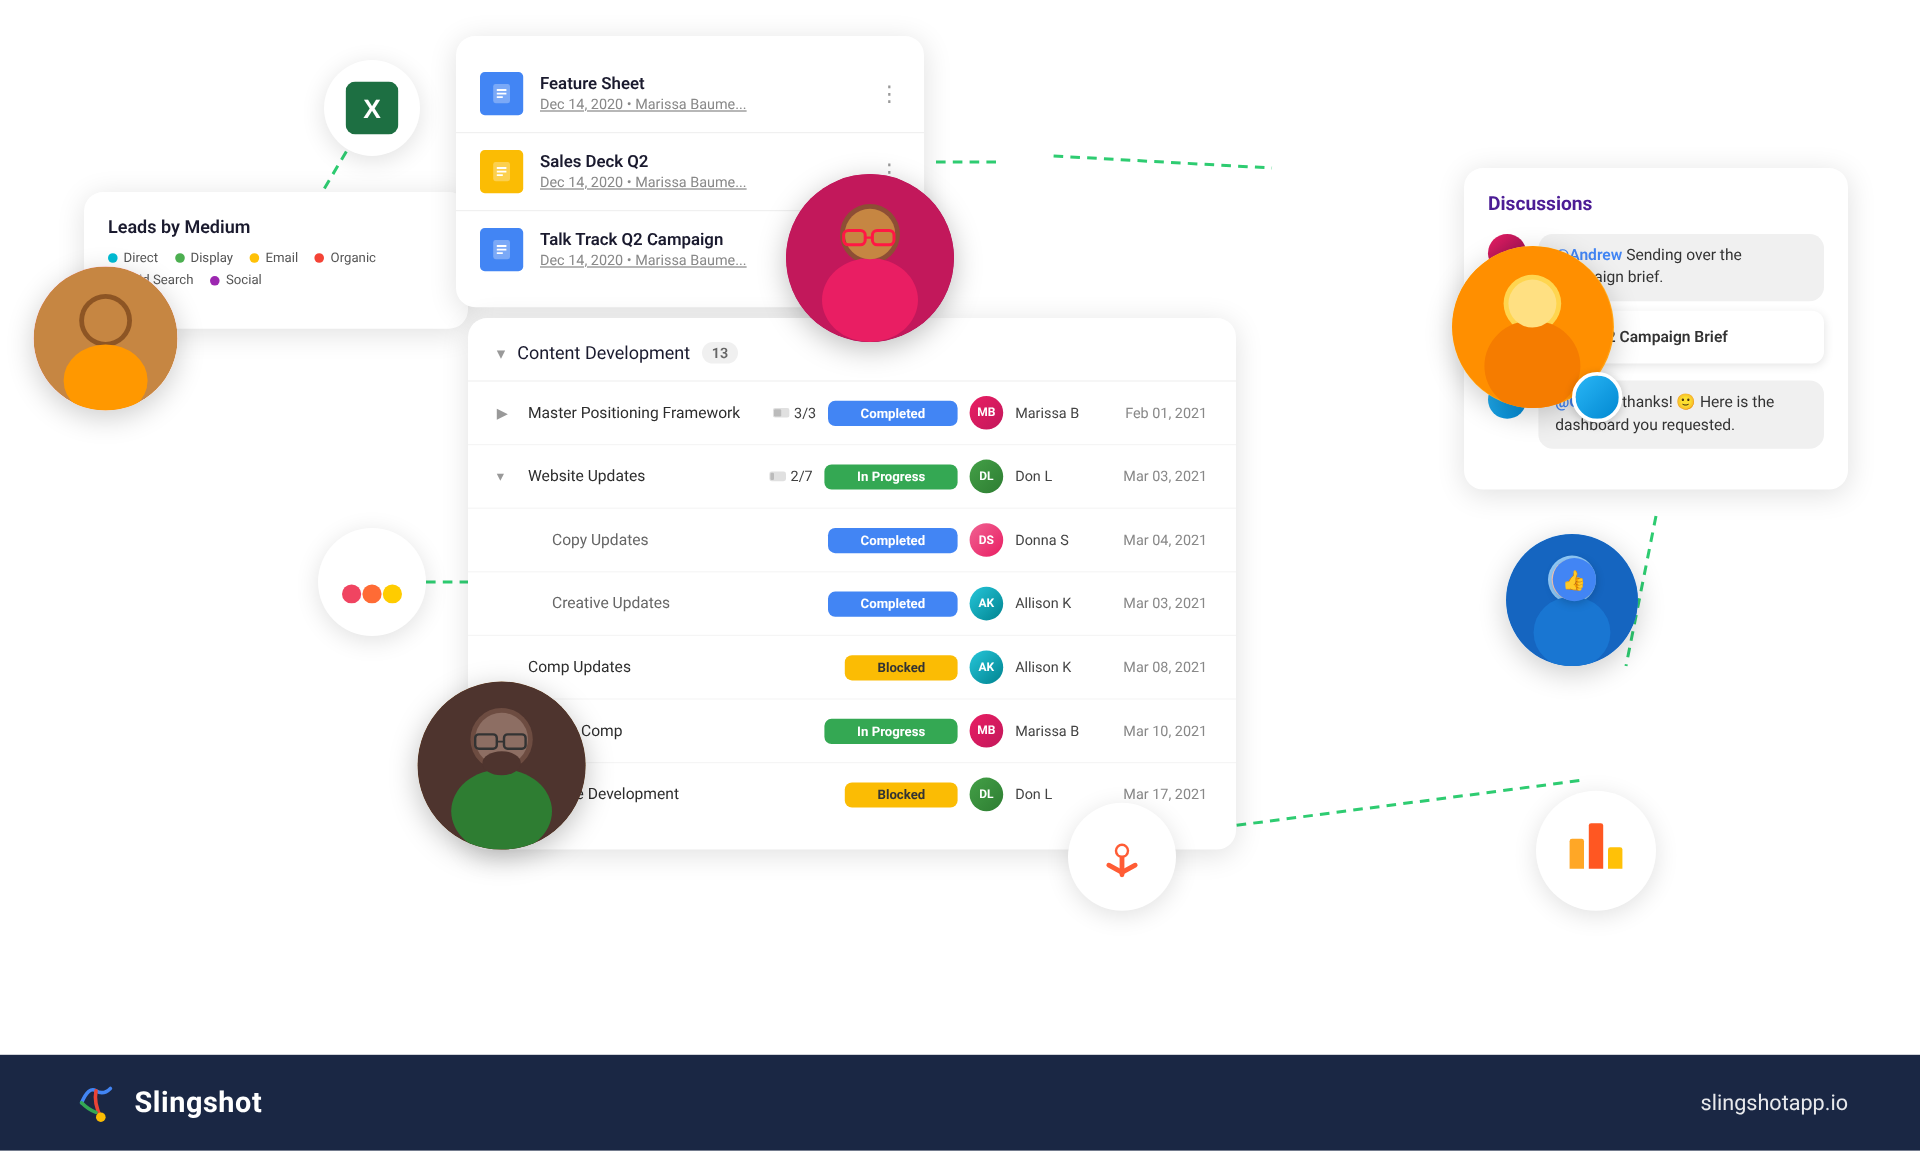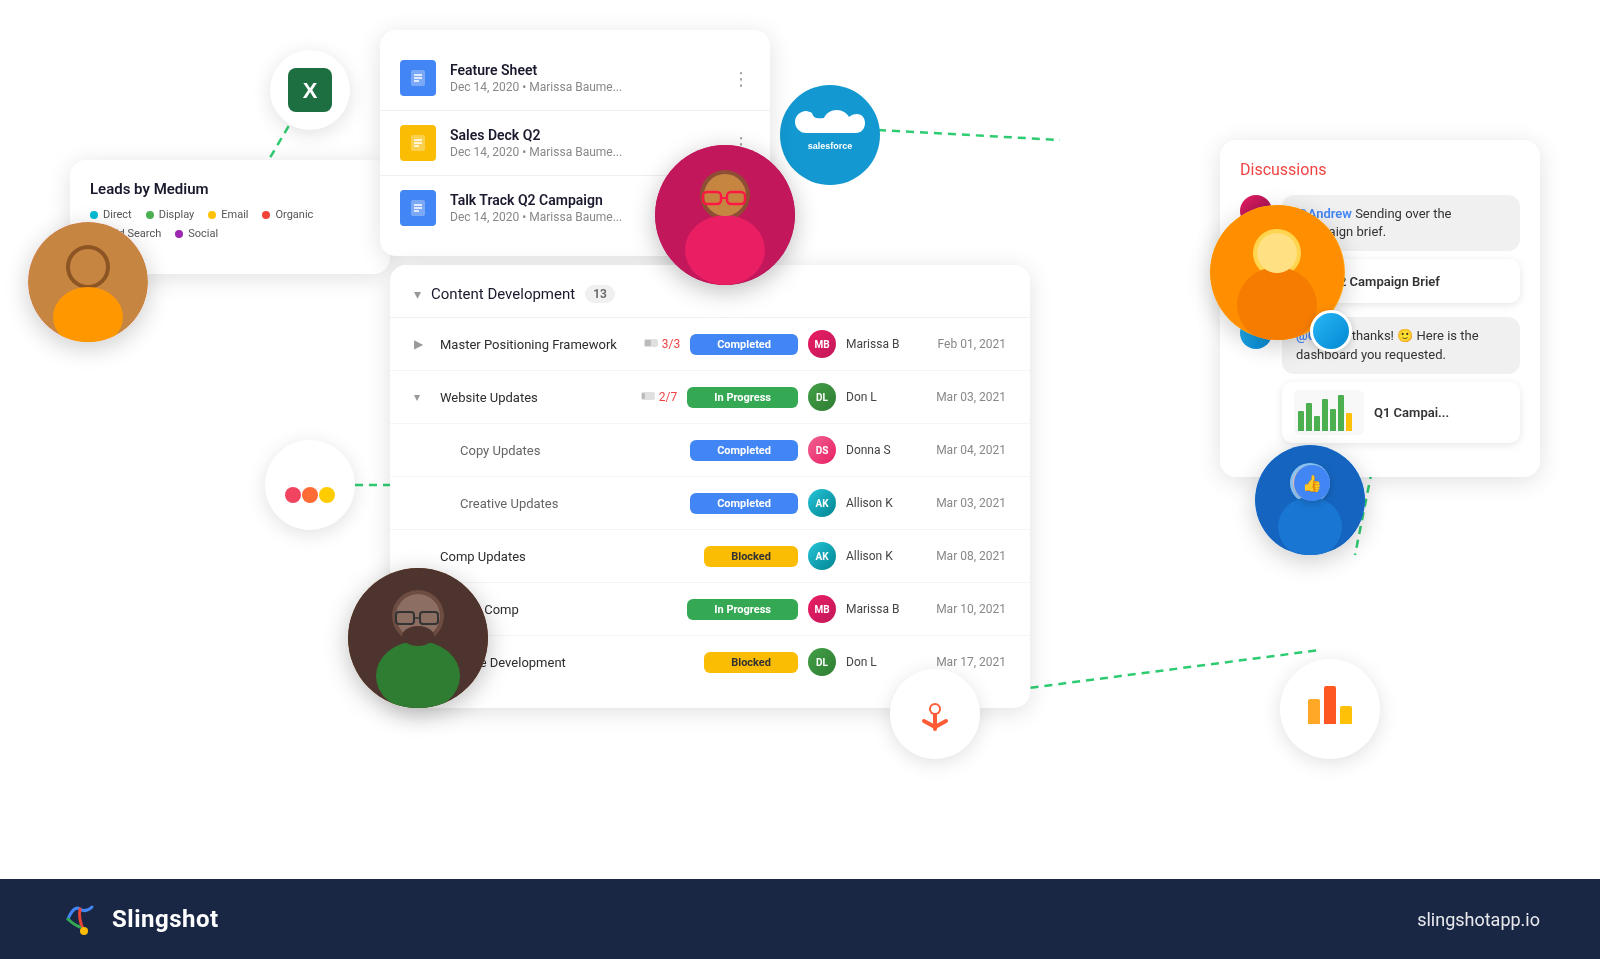--- a/index.html
+++ b/index.html
@@ -219,20 +219,21 @@
     .doc-info { flex: 1; }
     .doc-title {
       font-size: 14px;
       font-weight: 600;
       color: #1a1a2e;
     }
     .doc-meta {
       font-size: 12px;
       color: #888;
       margin-top: 2px;
+      text-decoration: underline;
     }
     .doc-menu {
       color: #999;
       font-size: 18px;
       cursor: pointer;
     }
 
     
     .tasks-panel {
       position: absolute;
@@ -283,23 +284,23 @@
       flex: 1;
       font-size: 13px;
       color: #2d2d2d;
     }
     .task-name.sub {
       color: #666;
       padding-left: 20px;
     }
     .task-check-icon {
       font-size: 12px;
-      color: #ef4444;
-      display: flex;
-      align-items: flex-start;
+      color: #404040;
+      display: flex;
+      align-items: center;
       gap: 4px;
     }
     .status-badge {
       padding: 4px 27px;
       border-radius: 6px;
       font-size: 11px;
       font-weight: 700;
       color: white;
       flex-shrink: 0;
       min-width: 90px;
@@ -341,22 +342,22 @@
       right: 60px;
       width: 320px;
       background: white;
       border-radius: 16px;
       box-shadow: 0 4px 24px rgba(0,0,0,0.12);
       padding: 20px;
       z-index: 5;
     }
     .discussions-title {
       font-size: 16px;
-      font-weight: 400;
-      color: #ef4444;
+      font-weight: 700;
+      color: #4c1d95;
       margin-bottom: 16px;
     }
     .discussion-msg {
       display: flex;
       gap: 10px;
       margin-bottom: 14px;
     }
     .disc-bubble {
       background: #f0f0f0;
       border-radius: 12px;
@@ -596,26 +597,20 @@
 
   <div class="person-left-circle">
     <svg width="120" height="120" viewBox="0 0 120 120">
       <circle cx="60" cy="60" r="60" fill="#c68642"></circle>
       <circle cx="60" cy="45" r="22" fill="#8d5524"></circle>
       <ellipse cx="60" cy="95" rx="35" ry="30" fill="#ff9800"></ellipse>
       <circle cx="60" cy="45" r="18" fill="#c68642"></circle>
     </svg>
   </div>
 
-  <div class="sf-circle">
-    <svg width="70" height="50" viewBox="0 0 70 50">
-      <path d="M29,8 C31,3 36,0 42,0 C47,0 52,3 54,7 C56,5 59,4 62,4 C67,4 70,8 70,13 C70,19 66,23 61,23 L11,23 C5,23 0,18 0,12 C0,6 5,1 11,1 C13,1 15,2 17,3 C19,10 24,8 29,8 Z" fill="white"></path>
-      <text x="35" y="39" text-anchor="middle" fill="white" font-size="9" font-weight="600" font-family="sans-serif">salesforce</text>
-    </svg>
-  </div>
 
   <div class="monday-circle">
     <svg width="50" height="36" viewBox="0 0 50 36">
       <ellipse cx="8" cy="28" rx="8" ry="8" fill="#f04461"></ellipse>
       <ellipse cx="25" cy="28" rx="8" ry="8" fill="#ff6b35"></ellipse>
       <ellipse cx="42" cy="28" rx="8" ry="8" fill="#ffcc00"></ellipse>
     </svg>
   </div>
 
   <div class="docs-panel">
@@ -842,32 +837,20 @@
     </div>
 
     <div class="discussion-msg">
       <div style="width:32px;height:32px;border-radius:50%;background:linear-gradient(135deg,#29b6f6,#0288d1);flex-shrink:0;"></div>
       <div style="flex:1;">
         <div class="disc-bubble">
           <span class="disc-mention">@Gianna</span>
           <span> thanks! 🙂 Here is the dashboard you requested.</span>
         </div>
 
-        <div style="display:flex;align-items:center;gap:10px;background:white;border-radius:10px;padding:8px 12px;margin-top:8px;box-shadow:0 2px 8px rgba(0,0,0,0.1);">
-          <div style="width:70px;height:45px;background:#f8f8f8;border-radius:6px;overflow:hidden;display:flex;align-items:flex-end;padding:4px;gap:2px;">
-            <div style="width:6px;height:20px;background:#4caf50;border-radius:1px 1px 0 0;"></div>
-            <div style="width:6px;height:28px;background:#4caf50;border-radius:1px 1px 0 0;"></div>
-            <div style="width:6px;height:15px;background:#4caf50;border-radius:1px 1px 0 0;"></div>
-            <div style="width:6px;height:32px;background:#4caf50;border-radius:1px 1px 0 0;"></div>
-            <div style="width:6px;height:22px;background:#4caf50;border-radius:1px 1px 0 0;"></div>
-            <div style="width:6px;height:36px;background:#4caf50;border-radius:1px 1px 0 0;"></div>
-            <div style="width:6px;height:18px;background:#ffc107;border-radius:1px 1px 0 0;"></div>
-          </div>
-          <span class="disc-chart-name">Q1 Campai...</span>
-        </div>
       </div>
     </div>
   </div>
 
   <div class="small-person-disc"></div>
 
   <div class="like-btn">👍</div>
 
   <div class="hubspot-circle">
     <svg width="55" height="55" viewBox="0 0 55 55">

